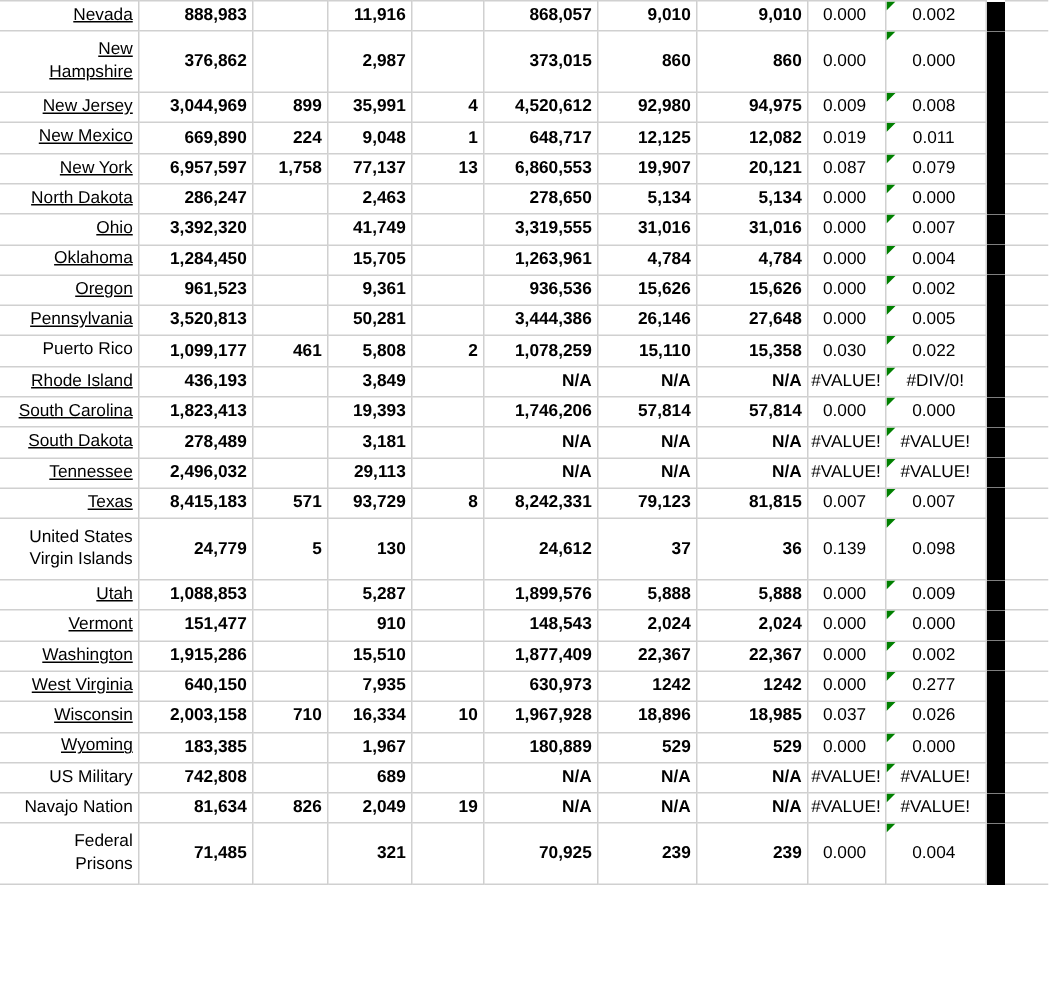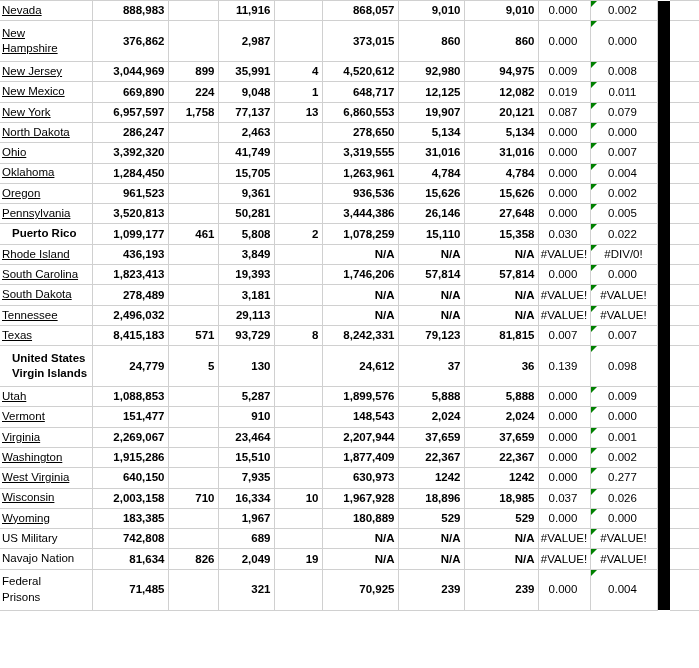--- a/index.html
+++ b/index.html
@@ -13,28 +13,28 @@
     border:1px solid #d0d0d0;
     vertical-align:middle;
     overflow:hidden;
     padding:0 3px 0 1px;
     line-height:15px;
     white-space:nowrap;
   }
   tr.r1{height:20.3px;}
   tr.r2{height:40.8px;}
   td.name{
-    text-align:left;
+    text-align:right;
     white-space:pre-line;
     padding-left:2px;
     border-left:none;
     line-height:15.5px;
   }
   td.name.u{text-decoration:underline;}
-  td.name.b{font-weight:bold;padding-left:12px;}
+  td.name.b{font-weight:normal;padding-left:12px;}
   td.num{text-align:right;font-weight:bold;}
   td.dec{text-align:center;font-weight:normal;}
   td.err{text-align:center;font-weight:normal;padding:0 1px;}
   td.ital{}
   td.jcell{position:relative;}
   .tri{
     position:absolute;top:0;left:0;width:0;height:0;
     border-top:6px solid #008000;
     border-right:6px solid transparent;
   }
@@ -322,34 +322,20 @@
         <td class="num"></td>
         <td class="num">148,543</td>
         <td class="num">2,024</td>
         <td class="num">2,024</td>
         <td class="dec">0.000</td>
         <td class="dec jcell">0.000<span class="tri" style="border-top-color: rgb(0, 128, 0);"></span></td>
         <td class="bar" style="background: rgb(0, 0, 0);"></td>
         <td class="fill"></td>
       </tr>
       <tr class="r1">
-        <td class="name u">Virginia</td>
-        <td class="num">2,269,067</td>
-        <td class="num"></td>
-        <td class="num">23,464</td>
-        <td class="num"></td>
-        <td class="num ital">2,207,944</td>
-        <td class="num">37,659</td>
-        <td class="num">37,659</td>
-        <td class="dec">0.000</td>
-        <td class="dec jcell">0.001<span class="tri" style="border-top-color: rgb(0, 128, 0);"></span></td>
-        <td class="bar" style="background: rgb(0, 0, 0);"></td>
-        <td class="fill"></td>
-      </tr>
-      <tr class="r1">
         <td class="name u">Washington</td>
         <td class="num">1,915,286</td>
         <td class="num"></td>
         <td class="num">15,510</td>
         <td class="num"></td>
         <td class="num ital">1,877,409</td>
         <td class="num">22,367</td>
         <td class="num">22,367</td>
         <td class="dec">0.000</td>
         <td class="dec jcell">0.002<span class="tri" style="border-top-color: rgb(0, 128, 0);"></span></td>

